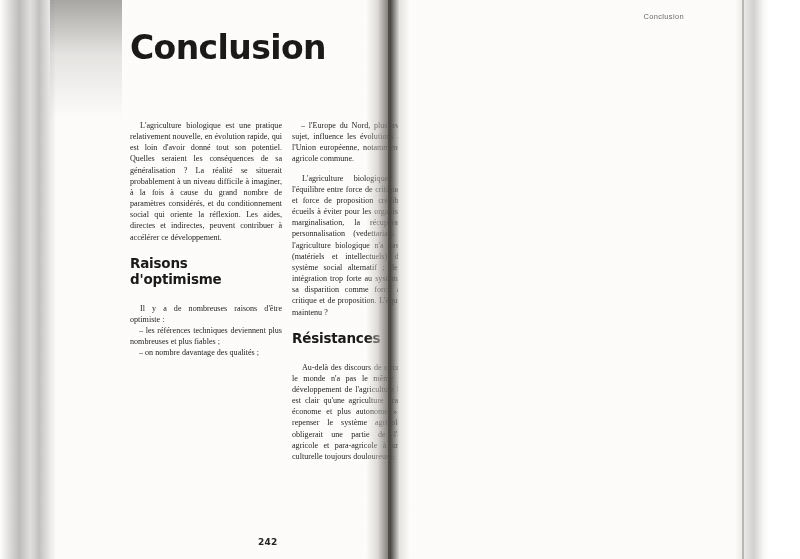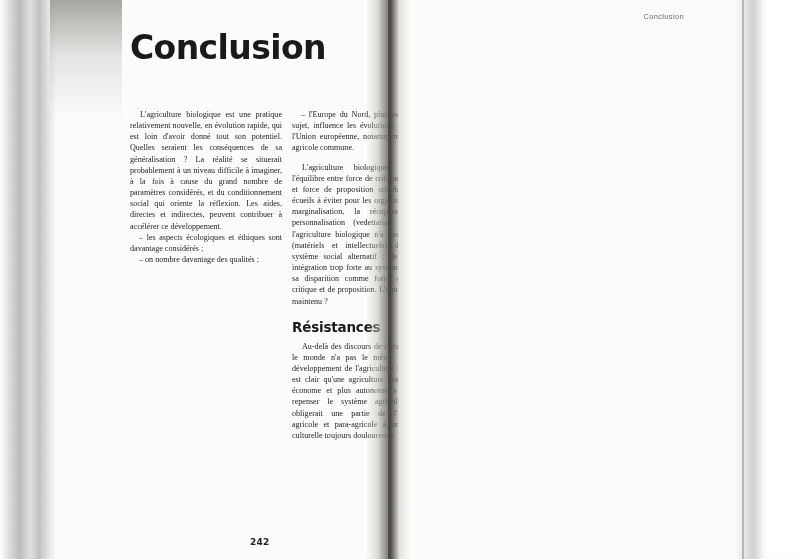--- a/index.html
+++ b/index.html
@@ -179,21 +179,21 @@
     position: absolute;
     font-family: "Liberation Serif", serif;
     font-size: 8.1px;
     line-height: 11.15px;
     text-align: justify;
     color: #262422;
     -webkit-hyphens: none;
     hyphens: none;
   }
   .col p {
-    margin: 5px 0 0 0;
+    margin: 16px 0 0 0;
     text-indent: 10px;
   }
   .col p.bullet { text-indent: 9px; }
   .col p + p { margin-top: 0px; }
   .col p.gap { margin-top: 8px; }
 
   h2.sec {
     font-family: "DejaVu Sans", sans-serif;
     font-weight: 700;
     font-size: 13.5px;
@@ -210,40 +210,42 @@
     font-weight: 700;
     font-size: 9px;
     color: #262422;
     letter-spacing: 0.3px;
   }
 
   
   #col-l1 { left: 78px;  top: 104px; width: 152px; }
   #col-l2 { left: 240px; top: 104px; width: 150px; }
 
-  #pn-left  { left: 198px; top: 537px; text-align: right; }
+  #pn-left  { left: 206px; top: 537px; text-align: right; }
 
   .em { font-style: italic; }
 </style>
 </head>
 <body>
 
 <div class="scan">
 
   <div class="desk"></div>
 
   <div class="page-left">
     <div class="chapter-title">Conclusion</div>
 
     <div class="col" id="col-l1">
       <p>L'agriculture biologique est une pratique relativement nouvelle, en évolution rapide, qui est loin d'avoir donné tout son potentiel. Quelles seraient les conséquences de sa généralisation ? La réalité se situerait probablement à un niveau difficile à imaginer, à la fois à cause du grand nombre de paramètres considérés, et du conditionnement social qui oriente la réflexion. Les aides, directes et indirectes, peuvent contribuer à accélérer ce développement.</p>
 
-
-
-      <p class="bullet">– les aspects écologiques et éthiques sont davantage considérés ;</p>
+      <h2 class="sec">Raisons d'optimisme</h2>
+
+      <p>Il y a de nombreuses raisons d'être optimiste :</p>
+
+      <p class="bullet">– les références techniques deviennent plus nombreuses et plus fiables ;</p>
       <p class="bullet">– on nombre davantage des qualités ;</p>
     </div>
 
     <div class="col" id="col-l2">
       <p class="bullet">– l'Europe du Nord, plus avancée sur ce sujet, influence les évolutions au niveau de l'Union européenne, notamment la politique agricole commune.</p>
 
       <p class="gap">L'agriculture biologique doit garder l'équilibre entre force de critique constructive et force de proposition crédible. Les trois écueils à éviter pour les organisations sont la marginalisation, la récupération et la personnalisation (vedettariat). D'un côté, l'agriculture biologique n'a pas les moyens (matériels et intellectuels) d'imposer un système social alternatif ; de l'autre, une intégration trop forte au système aboutirait à sa disparition comme force autonome de critique et de proposition. L'équilibre sera-t-il maintenu ?</p>
 
       <h2 class="sec">Résistances</h2>
 

